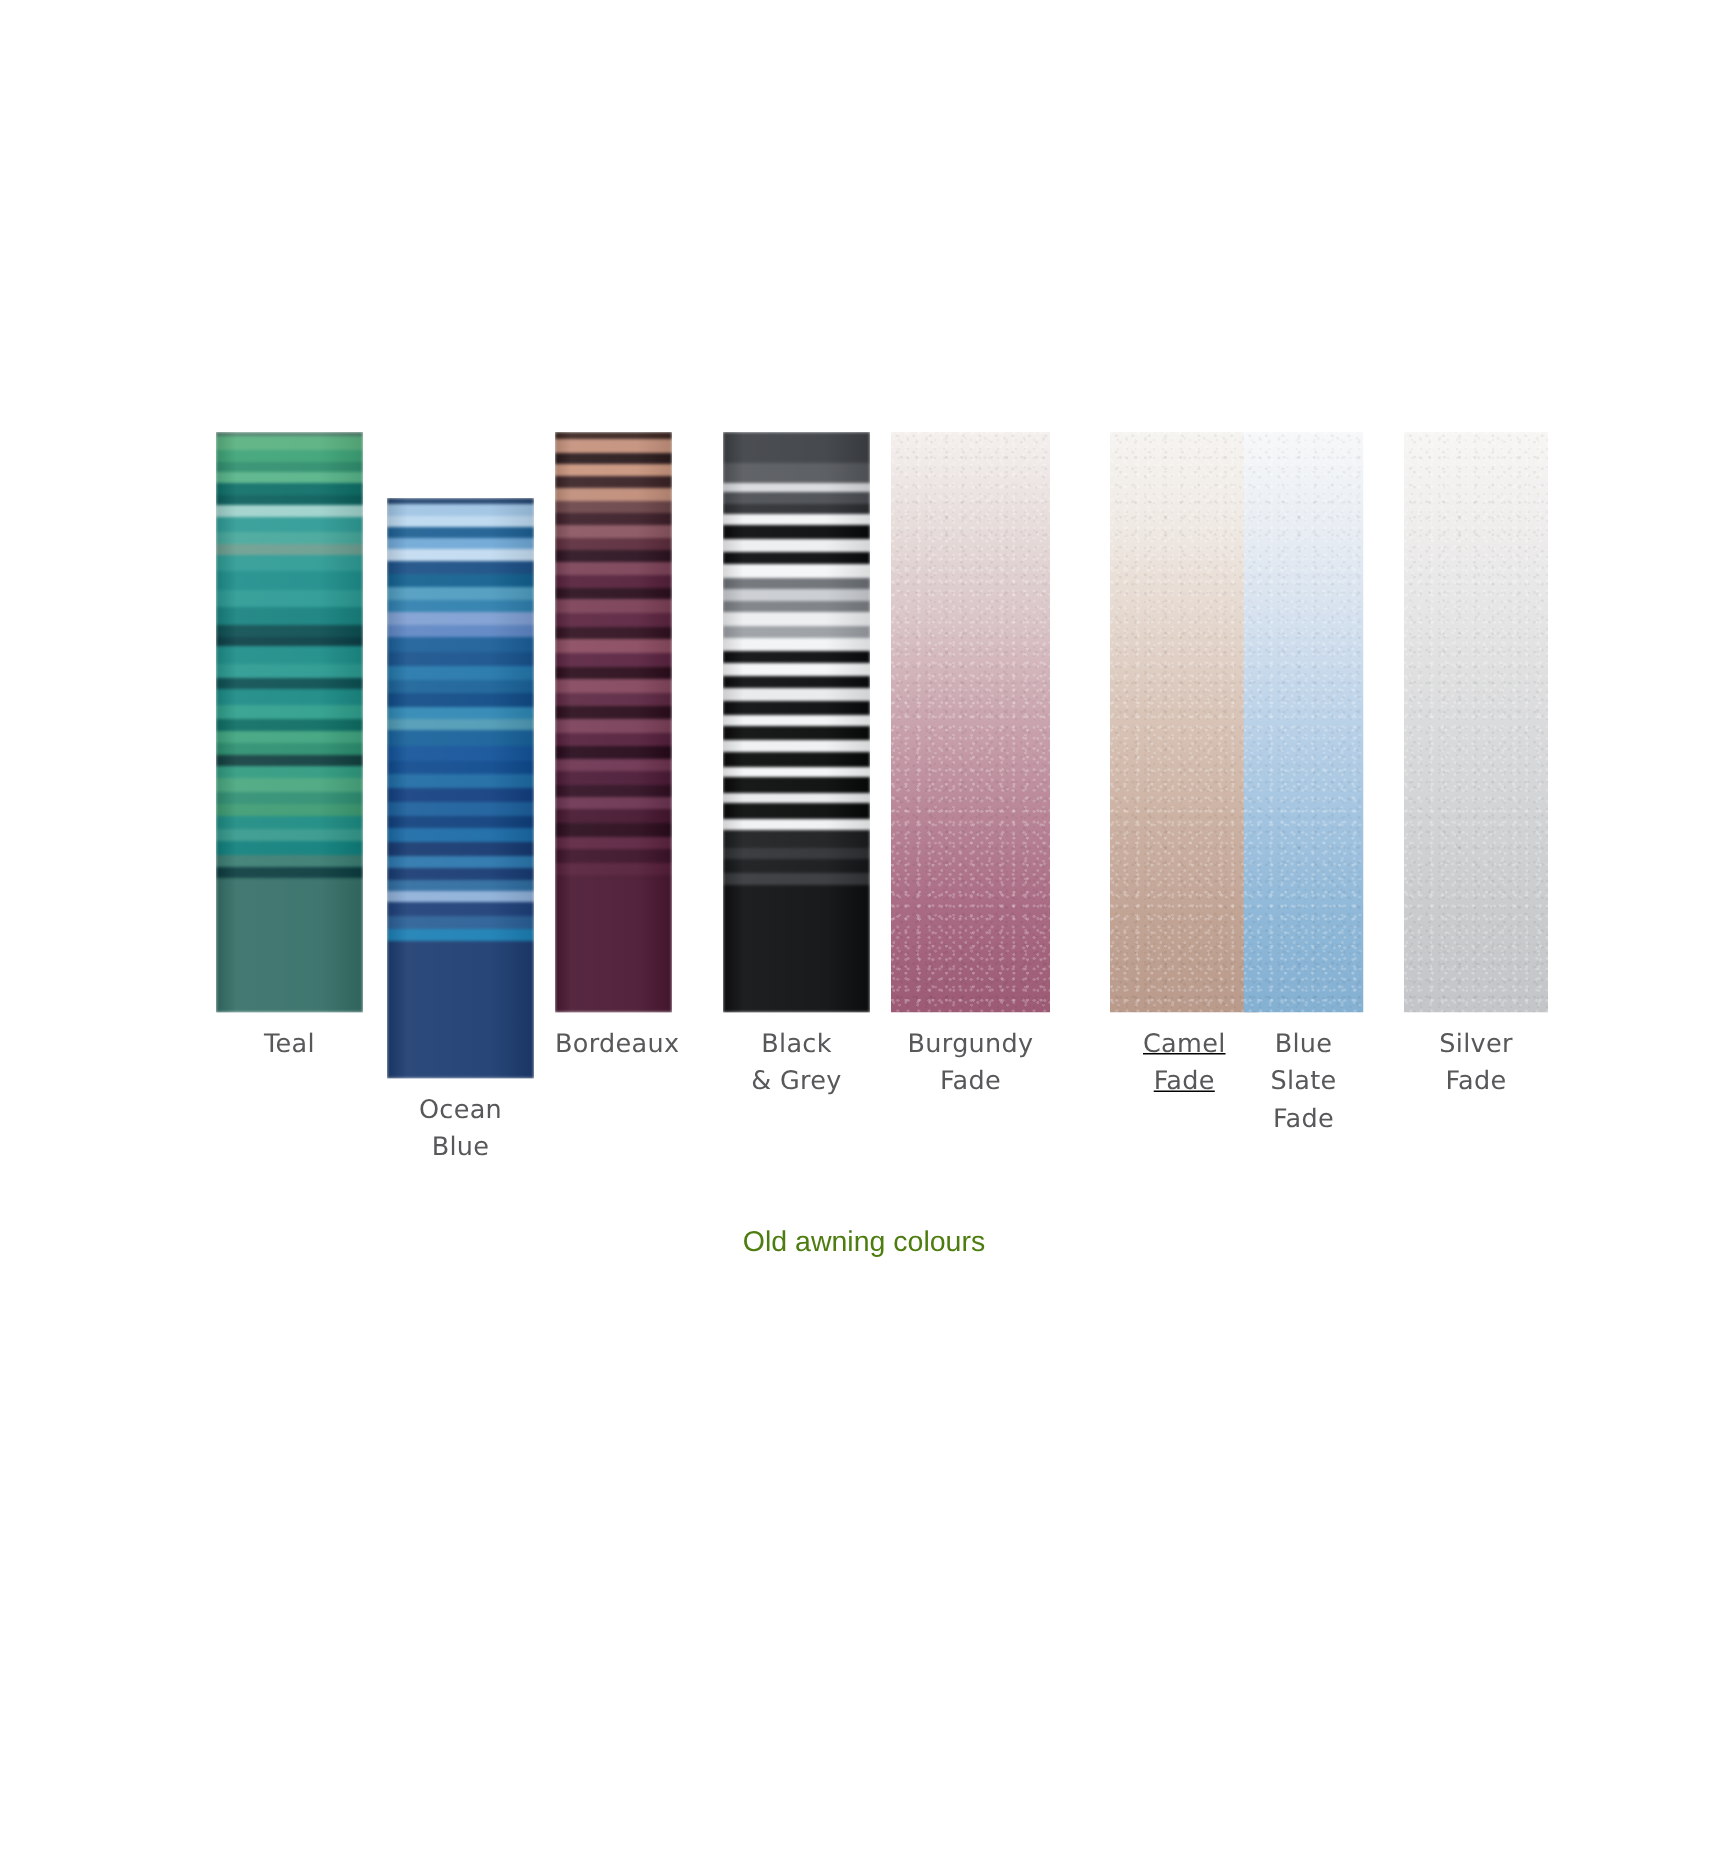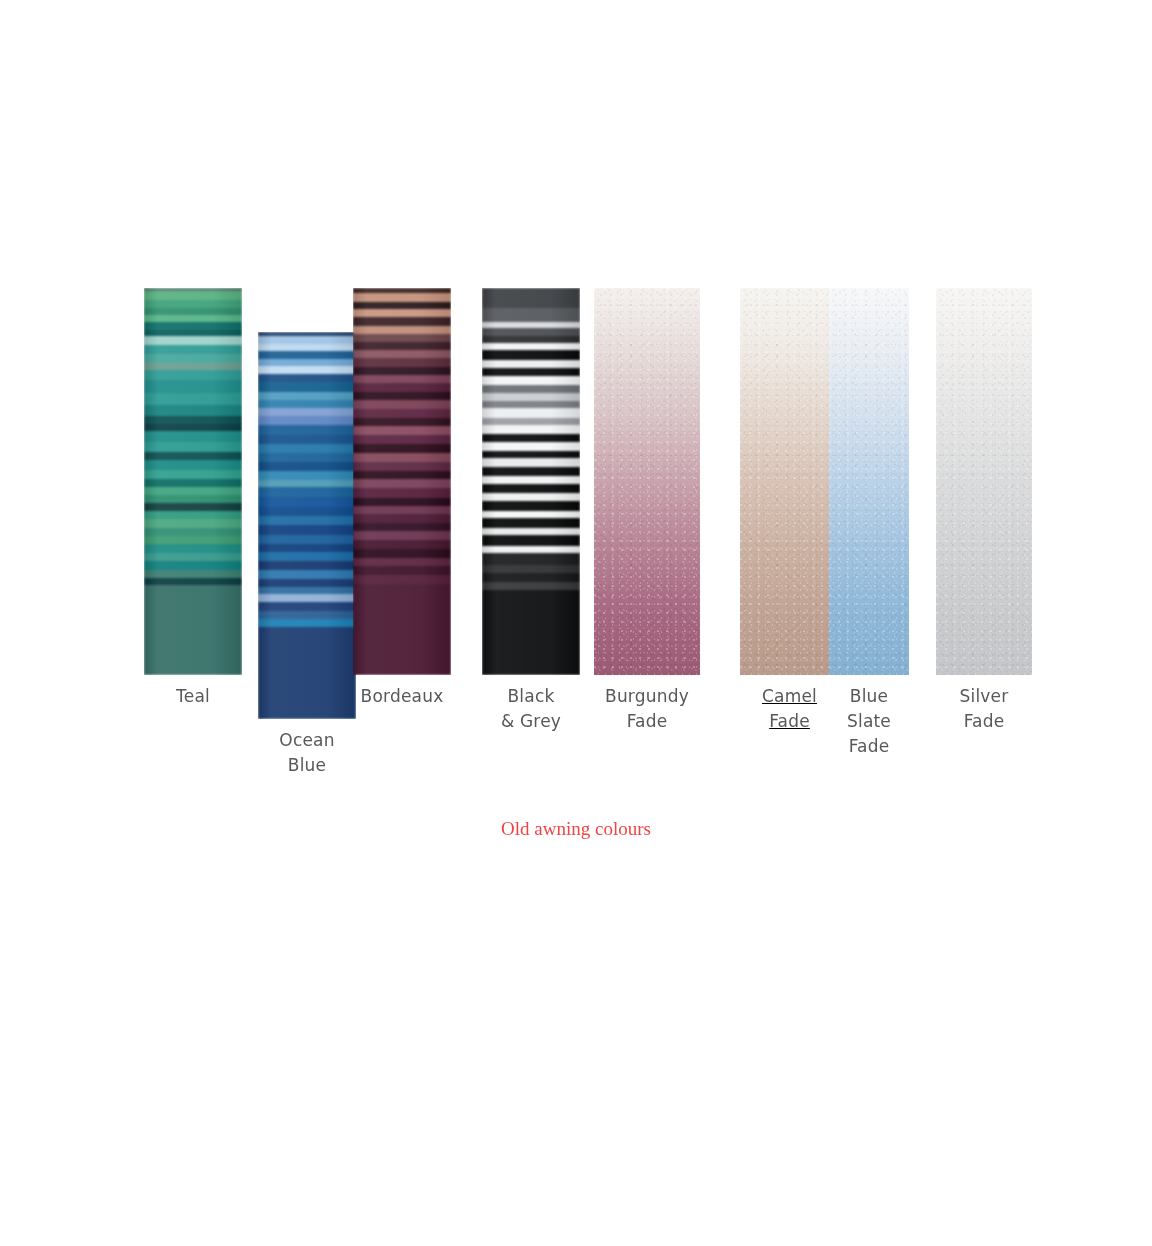--- a/index.html
+++ b/index.html
@@ -82,23 +82,23 @@
     white-space: pre-line;
   }
 
   
   #caption {
     position: absolute;
     left: 0;
     top: 818px;
     width: 1152px;
     text-align: center;
-    font-family: Liberation Serif, serif;
+    font-family: Liberation Sans, sans-serif;
     font-size: 19px;
-    color: #ef4444;
+    color: #4d7c0f;
   }
 </style>
 </head>
 <body>
 
 <div id="swatch-board">
     <div class="swatch-col" style="left: 0px; width: 98px;">
       <div class="swatch">
         <div class="fade-body" style="background: linear-gradient(rgb(78, 127, 108) 0%, rgb(78, 127, 108) 0.696%, rgb(89, 177, 128) 0.696%, rgb(89, 177, 128) 3.016%, rgb(61, 163, 119) 3.016%, rgb(61, 163, 119) 5.104%, rgb(47, 143, 110) 5.104%, rgb(47, 143, 110) 6.961%, rgb(87, 180, 137) 6.961%, rgb(87, 180, 137) 8.817%, rgb(14, 111, 104) 8.817%, rgb(14, 111, 104) 10.905%, rgb(10, 95, 92) 10.905%, rgb(10, 95, 92) 12.529%, rgb(159, 210, 203) 12.529%, rgb(159, 210, 203) 14.617%, rgb(47, 155, 149) 14.617%, rgb(47, 155, 149) 17.169%, rgb(70, 167, 155) 17.169%, rgb(70, 167, 155) 19.258%, rgb(108, 158, 144) 19.258%, rgb(108, 158, 144) 21.114%, rgb(46, 155, 148) 21.114%, rgb(46, 155, 148) 23.898%, rgb(30, 142, 139) 23.898%, rgb(30, 142, 139) 27.146%, rgb(43, 154, 147) 27.146%, rgb(43, 154, 147) 30.162%, rgb(23, 130, 127) 30.162%, rgb(23, 130, 127) 33.179%, rgb(13, 79, 82) 33.179%, rgb(13, 79, 82) 35.267%, rgb(10, 63, 70) 35.267%, rgb(10, 63, 70) 36.891%, rgb(29, 141, 136) 36.891%, rgb(29, 141, 136) 39.907%, rgb(42, 154, 144) 39.907%, rgb(42, 154, 144) 42.459%, rgb(12, 79, 82) 42.459%, rgb(12, 79, 82) 44.316%, rgb(27, 138, 132) 44.316%, rgb(27, 138, 132) 47.1%, rgb(47, 159, 140) 47.1%, rgb(47, 159, 140) 49.42%, rgb(13, 109, 99) 49.42%, rgb(13, 109, 99) 51.508%, rgb(63, 164, 127) 51.508%, rgb(63, 164, 127) 53.596%, rgb(44, 143, 111) 53.596%, rgb(44, 143, 111) 55.684%, rgb(18, 63, 64) 55.684%, rgb(18, 63, 64) 57.541%, rgb(47, 154, 127) 57.541%, rgb(47, 154, 127) 59.629%, rgb(73, 167, 127) 59.629%, rgb(73, 167, 127) 61.949%, rgb(47, 143, 114) 61.949%, rgb(47, 143, 114) 64.037%, rgb(61, 155, 114) 64.037%, rgb(61, 155, 114) 66.125%, rgb(28, 139, 130) 66.125%, rgb(28, 139, 130) 68.445%, rgb(53, 153, 140) 68.445%, rgb(53, 153, 140) 70.534%, rgb(15, 127, 124) 70.534%, rgb(15, 127, 124) 72.854%, rgb(59, 125, 114) 72.854%, rgb(59, 125, 114) 74.942%, rgb(11, 60, 63) 74.942%, rgb(11, 60, 63) 76.798%, rgb(53, 111, 103) 76.798%, rgb(53, 111, 103) 100%); filter: blur(1.1px);"></div>
         <div class="sheen"></div>
@@ -106,21 +106,21 @@
       <div class="swatch-label">Teal</div>
     </div>
     <div class="swatch-col" style="left: 114px; width: 98px; margin-top: 44px;">
       <div class="swatch">
         <div class="fade-body" style="background: linear-gradient(rgb(35, 68, 111) 0%, rgb(35, 68, 111) 0.948%, rgb(159, 196, 228) 0.948%, rgb(159, 196, 228) 3.081%, rgb(188, 216, 239) 3.081%, rgb(188, 216, 239) 4.976%, rgb(29, 95, 147) 4.976%, rgb(29, 95, 147) 6.872%, rgb(111, 168, 214) 6.872%, rgb(111, 168, 214) 8.768%, rgb(195, 219, 240) 8.768%, rgb(195, 219, 240) 10.9%, rgb(27, 79, 134) 10.9%, rgb(27, 79, 134) 13.033%, rgb(18, 96, 143) 13.033%, rgb(18, 96, 143) 15.403%, rgb(79, 156, 192) 15.403%, rgb(79, 156, 192) 17.536%, rgb(46, 127, 174) 17.536%, rgb(46, 127, 174) 19.668%, rgb(127, 159, 210) 19.668%, rgb(127, 159, 210) 21.801%, rgb(94, 134, 196) 21.801%, rgb(94, 134, 196) 23.934%, rgb(27, 95, 153) 23.934%, rgb(27, 95, 153) 26.54%, rgb(23, 82, 140) 26.54%, rgb(23, 82, 140) 28.91%, rgb(35, 119, 171) 28.91%, rgb(35, 119, 171) 31.28%, rgb(26, 98, 152) 31.28%, rgb(26, 98, 152) 33.649%, rgb(15, 75, 134) 33.649%, rgb(15, 75, 134) 36.019%, rgb(46, 135, 180) 36.019%, rgb(46, 135, 180) 38.152%, rgb(79, 154, 181) 38.152%, rgb(79, 154, 181) 40.047%, rgb(23, 97, 154) 40.047%, rgb(23, 97, 154) 42.654%, rgb(19, 83, 154) 42.654%, rgb(19, 83, 154) 45.261%, rgb(14, 74, 142) 45.261%, rgb(14, 74, 142) 47.63%, rgb(29, 107, 164) 47.63%, rgb(29, 107, 164) 50%, rgb(18, 63, 128) 50%, rgb(18, 63, 128) 52.37%, rgb(27, 95, 156) 52.37%, rgb(27, 95, 156) 54.739%, rgb(15, 63, 124) 54.739%, rgb(15, 63, 124) 56.872%, rgb(26, 106, 166) 56.872%, rgb(26, 106, 166) 59.242%, rgb(21, 56, 111) 59.242%, rgb(21, 56, 111) 61.611%, rgb(43, 118, 173) 61.611%, rgb(43, 118, 173) 63.744%, rgb(23, 58, 114) 63.744%, rgb(23, 58, 114) 65.877%, rgb(46, 108, 160) 65.877%, rgb(46, 108, 160) 67.773%, rgb(143, 176, 216) 67.773%, rgb(143, 176, 216) 69.668%, rgb(29, 63, 120) 69.668%, rgb(29, 63, 120) 72.038%, rgb(42, 95, 150) 72.038%, rgb(42, 95, 150) 74.171%, rgb(27, 127, 180) 74.171%, rgb(27, 127, 180) 76.303%, rgb(28, 60, 112) 76.303%, rgb(28, 60, 112) 100%); filter: blur(1.1px);"></div>
         <div class="sheen"></div>
       </div>
       <div class="swatch-label">Ocean
 Blue</div>
     </div>
-    <div class="swatch-col" style="left: 209px; width: 98px;">
+    <div class="swatch-col" style="left: 226px; width: 78px;">
       <div class="swatch">
         <div class="fade-body" style="background: linear-gradient(rgb(58, 36, 32) 0%, rgb(58, 36, 32) 1.182%, rgb(196, 145, 124) 1.182%, rgb(196, 145, 124) 3.546%, rgb(42, 26, 28) 3.546%, rgb(42, 26, 28) 5.437%, rgb(201, 149, 126) 5.437%, rgb(201, 149, 126) 7.565%, rgb(58, 34, 38) 7.565%, rgb(58, 34, 38) 9.693%, rgb(192, 141, 121) 9.693%, rgb(192, 141, 121) 11.82%, rgb(107, 68, 72) 11.82%, rgb(107, 68, 72) 13.948%, rgb(60, 30, 40) 13.948%, rgb(60, 30, 40) 16.076%, rgb(138, 85, 96) 16.076%, rgb(138, 85, 96) 18.203%, rgb(92, 44, 60) 18.203%, rgb(92, 44, 60) 20.331%, rgb(44, 18, 32) 20.331%, rgb(44, 18, 32) 22.459%, rgb(124, 66, 87) 22.459%, rgb(124, 66, 87) 24.586%, rgb(85, 32, 58) 24.586%, rgb(85, 32, 58) 26.95%, rgb(42, 14, 28) 26.95%, rgb(42, 14, 28) 28.842%, rgb(123, 63, 85) 28.842%, rgb(123, 63, 85) 31.206%, rgb(91, 36, 64) 31.206%, rgb(91, 36, 64) 33.57%, rgb(48, 16, 31) 33.57%, rgb(48, 16, 31) 35.697%, rgb(138, 74, 95) 35.697%, rgb(138, 74, 95) 38.061%, rgb(90, 35, 64) 38.061%, rgb(90, 35, 64) 40.426%, rgb(43, 12, 26) 40.426%, rgb(43, 12, 26) 42.553%, rgb(132, 70, 92) 42.553%, rgb(132, 70, 92) 44.917%, rgb(92, 39, 66) 44.917%, rgb(92, 39, 66) 47.281%, rgb(42, 12, 26) 47.281%, rgb(42, 12, 26) 49.409%, rgb(122, 63, 88) 49.409%, rgb(122, 63, 88) 51.773%, rgb(85, 31, 60) 51.773%, rgb(85, 31, 60) 54.137%, rgb(38, 9, 26) 54.137%, rgb(38, 9, 26) 56.265%, rgb(109, 51, 80) 56.265%, rgb(109, 51, 80) 58.392%, rgb(76, 26, 54) 58.392%, rgb(76, 26, 54) 60.757%, rgb(48, 15, 34) 60.757%, rgb(48, 15, 34) 62.884%, rgb(107, 51, 80) 62.884%, rgb(107, 51, 80) 65.012%, rgb(69, 22, 47) 65.012%, rgb(69, 22, 47) 67.376%, rgb(42, 11, 28) 67.376%, rgb(42, 11, 28) 69.74%, rgb(92, 36, 64) 69.74%, rgb(92, 36, 64) 71.868%, rgb(60, 18, 40) 71.868%, rgb(60, 18, 40) 74.232%, rgb(85, 31, 58) 74.232%, rgb(85, 31, 58) 76.359%, rgb(74, 24, 50) 76.359%, rgb(74, 24, 50) 100%); filter: blur(1.1px);"></div>
         <div class="sheen"></div>
       </div>
       <div class="swatch-label">Bordeaux</div>
     </div>
     <div class="swatch-col" style="left: 338px; width: 98px;">
       <div class="swatch">
         <div class="fade-body" style="background: linear-gradient(rgb(61, 64, 68) 0%, rgb(61, 64, 68) 5.286%, rgb(85, 88, 92) 5.286%, rgb(85, 88, 92) 8.811%, rgb(216, 218, 222) 8.811%, rgb(216, 218, 222) 10.352%, rgb(74, 77, 82) 10.352%, rgb(74, 77, 82) 12.335%, rgb(43, 45, 49) 12.335%, rgb(43, 45, 49) 14.097%, rgb(242, 243, 244) 14.097%, rgb(242, 243, 244) 16.079%, rgb(8, 9, 11) 16.079%, rgb(8, 9, 11) 18.502%, rgb(236, 238, 240) 18.502%, rgb(236, 238, 240) 20.705%, rgb(10, 11, 13) 20.705%, rgb(10, 11, 13) 22.687%, rgb(244, 245, 246) 22.687%, rgb(244, 245, 246) 25.11%, rgb(108, 112, 117) 25.11%, rgb(108, 112, 117) 27.093%, rgb(201, 204, 208) 27.093%, rgb(201, 204, 208) 29.075%, rgb(122, 126, 131) 29.075%, rgb(122, 126, 131) 31.057%, rgb(236, 238, 240) 31.057%, rgb(236, 238, 240) 33.48%, rgb(154, 158, 163) 33.48%, rgb(154, 158, 163) 35.463%, rgb(242, 243, 244) 35.463%, rgb(242, 243, 244) 37.665%, rgb(10, 11, 13) 37.665%, rgb(10, 11, 13) 39.868%, rgb(244, 245, 246) 39.868%, rgb(244, 245, 246) 42.07%, rgb(10, 11, 13) 42.07%, rgb(10, 11, 13) 44.053%, rgb(232, 234, 236) 44.053%, rgb(232, 234, 236) 46.256%, rgb(9, 10, 12) 46.256%, rgb(9, 10, 12) 48.678%, rgb(242, 243, 244) 48.678%, rgb(242, 243, 244) 50.661%, rgb(8, 9, 9) 50.661%, rgb(8, 9, 9) 53.084%, rgb(238, 240, 241) 53.084%, rgb(238, 240, 241) 55.066%, rgb(7, 8, 8) 55.066%, rgb(7, 8, 8) 57.709%, rgb(244, 245, 246) 57.709%, rgb(244, 245, 246) 59.471%, rgb(7, 8, 8) 59.471%, rgb(7, 8, 8) 62.115%, rgb(232, 234, 236) 62.115%, rgb(232, 234, 236) 63.877%, rgb(7, 8, 8) 63.877%, rgb(7, 8, 8) 66.74%, rgb(240, 241, 242) 66.74%, rgb(240, 241, 242) 68.502%, rgb(26, 28, 30) 68.502%, rgb(26, 28, 30) 71.586%, rgb(46, 48, 51) 71.586%, rgb(46, 48, 51) 73.568%, rgb(20, 22, 24) 73.568%, rgb(20, 22, 24) 75.991%, rgb(52, 54, 57) 75.991%, rgb(52, 54, 57) 77.974%, rgb(13, 14, 16) 77.974%, rgb(13, 14, 16) 100%); filter: blur(1.1px);"></div>
         <div class="sheen"></div>

